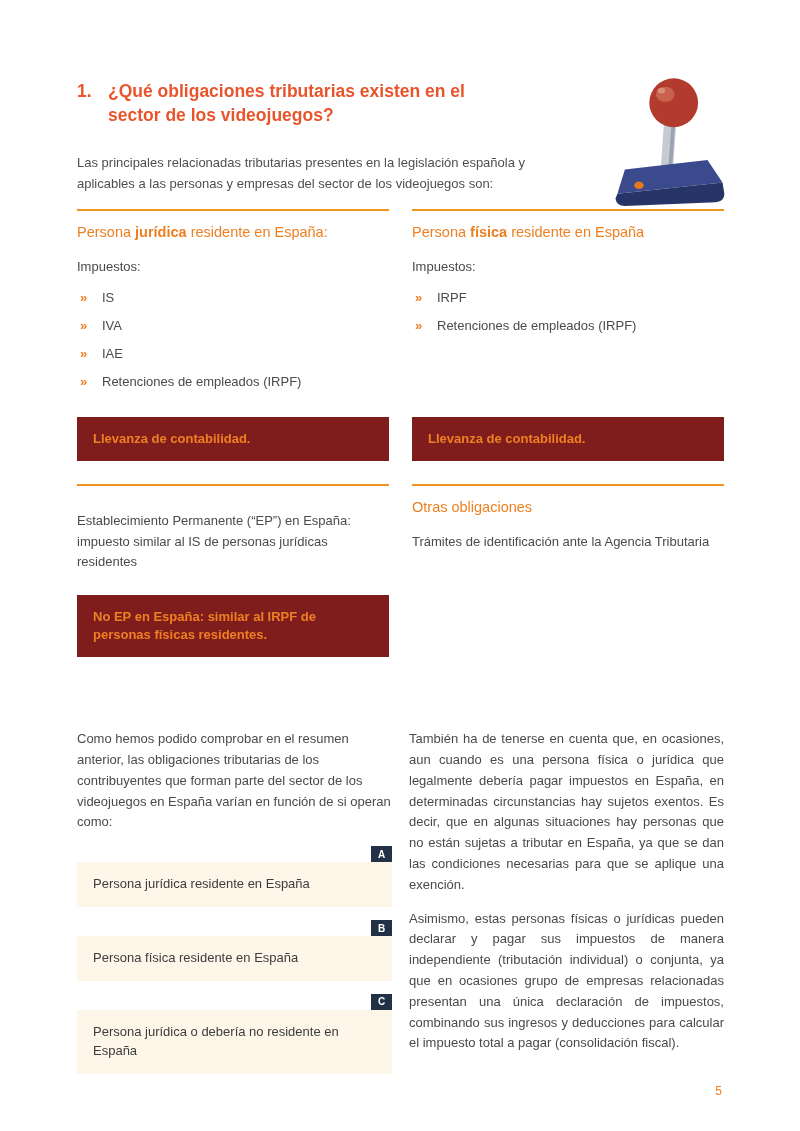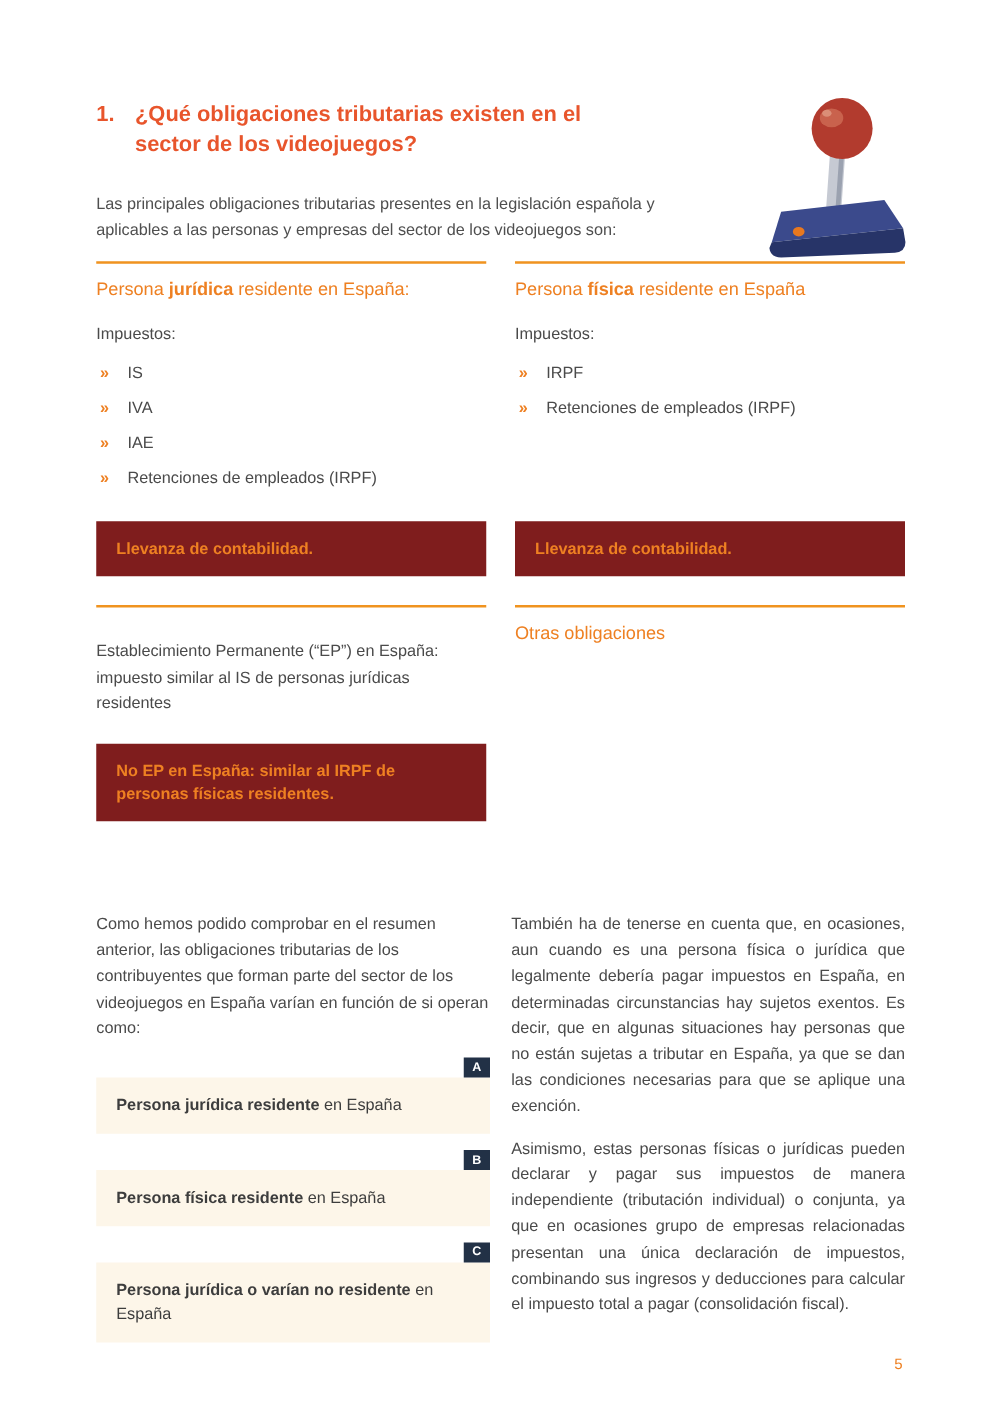--- a/index.html
+++ b/index.html
@@ -98,21 +98,21 @@
     width: 21px; height: 16px;
     background: #223146;
     color: #ffffff; font-size: 10px; font-weight: 700;
     display: flex; align-items: center; justify-content: center;
   }
   .option-box {
     background: #fdf6e9;
     padding: 13px 16px;
     font-size: 13px; line-height: 1.45; color: #3d3d3d;
   }
-  .option-box b { font-weight: 700; }
+  .option-box b { font-weight: 400; }
   .bottom-right p {
     font-size: 13px; line-height: 1.6; color: #4a4a4a;
     text-align: justify;
   }
   .bottom-right p + p { margin-top: 13px; }
 
   
   .page-number {
     position: absolute; right: 78px; top: 1084px;
     font-size: 12px; color: #ee8022;
@@ -138,21 +138,21 @@
 
     <path d="M10 127 L122 115 L124 127 Q124 135 115 136 L18 140 Q9 140 8 132 Z" fill="#273468"></path>
 
     <ellipse cx="33" cy="118" rx="5" ry="4" fill="#e8781f"></ellipse>
   </svg>
 
   <div class="title-row">
     <div class="title-number">1.</div>
     <h1 class="title-text">¿Qué obligaciones tributarias existen en el sector de los videojuegos?</h1>
   </div>
-  <p class="intro">Las principales obligaciones tributarias presentes en la legislación española y aplicables a las personas y empresas del sector de los videojuegos son:</p>
+  <p class="intro">Las principales relacionadas tributarias presentes en la legislación española y aplicables a las personas y empresas del sector de los videojuegos son:</p>
 
   <div class="summary-grid">
 
     <section class="col-section">
       <h2 class="section-title"><span>Persona </span><b>jurídica</b><span> residente en España:</span></h2>
       <div class="section-content">
         <div class="impuestos-label">Impuestos:</div>
         <ul class="tax-list">
           <li>
               <span class="marker">»</span>
@@ -195,20 +195,23 @@
 
     <section class="col-section">
       <div class="section-content">
         <p class="section-body">Establecimiento Permanente (“EP”) en España: impuesto similar al IS de personas jurídicas residentes</p>
       </div>
       <div class="highlight-box">No EP en España: similar al IRPF de personas físicas residentes.</div>
     </section>
 
     <section class="col-section">
       <h2 class="section-title"><span>Otras obligaciones</span><b></b><span></span></h2>
+      <div class="section-content">
+        <p class="section-body">Trámites de identificación ante la Agencia Tributaria</p>
+      </div>
     </section>
   </div>
 
   <div class="bottom-grid">
 
     <div class="bottom-left">
       <p class="bottom-intro">Como hemos podido comprobar en el resumen anterior, las obligaciones tributarias de los contribuyentes que forman parte del sector de los videojuegos en España varían en función de si operan como:</p>
 
       <div class="option">
         <div class="option-badge-row">
@@ -221,21 +224,21 @@
         <div class="option-badge-row">
           <div class="option-badge">B</div>
         </div>
         <div class="option-box"><b>Persona física residente</b><span> en España</span></div>
       </div>
 
       <div class="option">
         <div class="option-badge-row">
           <div class="option-badge">C</div>
         </div>
-        <div class="option-box"><b>Persona jurídica o varían no residente</b><span> en España</span></div>
+        <div class="option-box"><b>Persona jurídica o debería no residente</b><span> en España</span></div>
       </div>
     </div>
 
     <div class="bottom-right">
       <p>También ha de tenerse en cuenta que, en ocasiones, aun cuando es una persona física o jurídica que legalmente debería pagar impuestos en España, en determinadas circunstancias hay sujetos exentos. Es decir, que en algunas situaciones hay personas que no están sujetas a tributar en España, ya que se dan las condiciones necesarias para que se aplique una exención.</p>
       <p>Asimismo, estas personas físicas o jurídicas pueden declarar y pagar sus impuestos de manera independiente (tributación individual) o conjunta, ya que en ocasiones grupo de empresas relacionadas presentan una única declaración de impuestos, combinando sus ingresos y deducciones para calcular el impuesto total a pagar (consolidación fiscal).</p>
     </div>
   </div>
 
   <div class="page-number">5</div>

